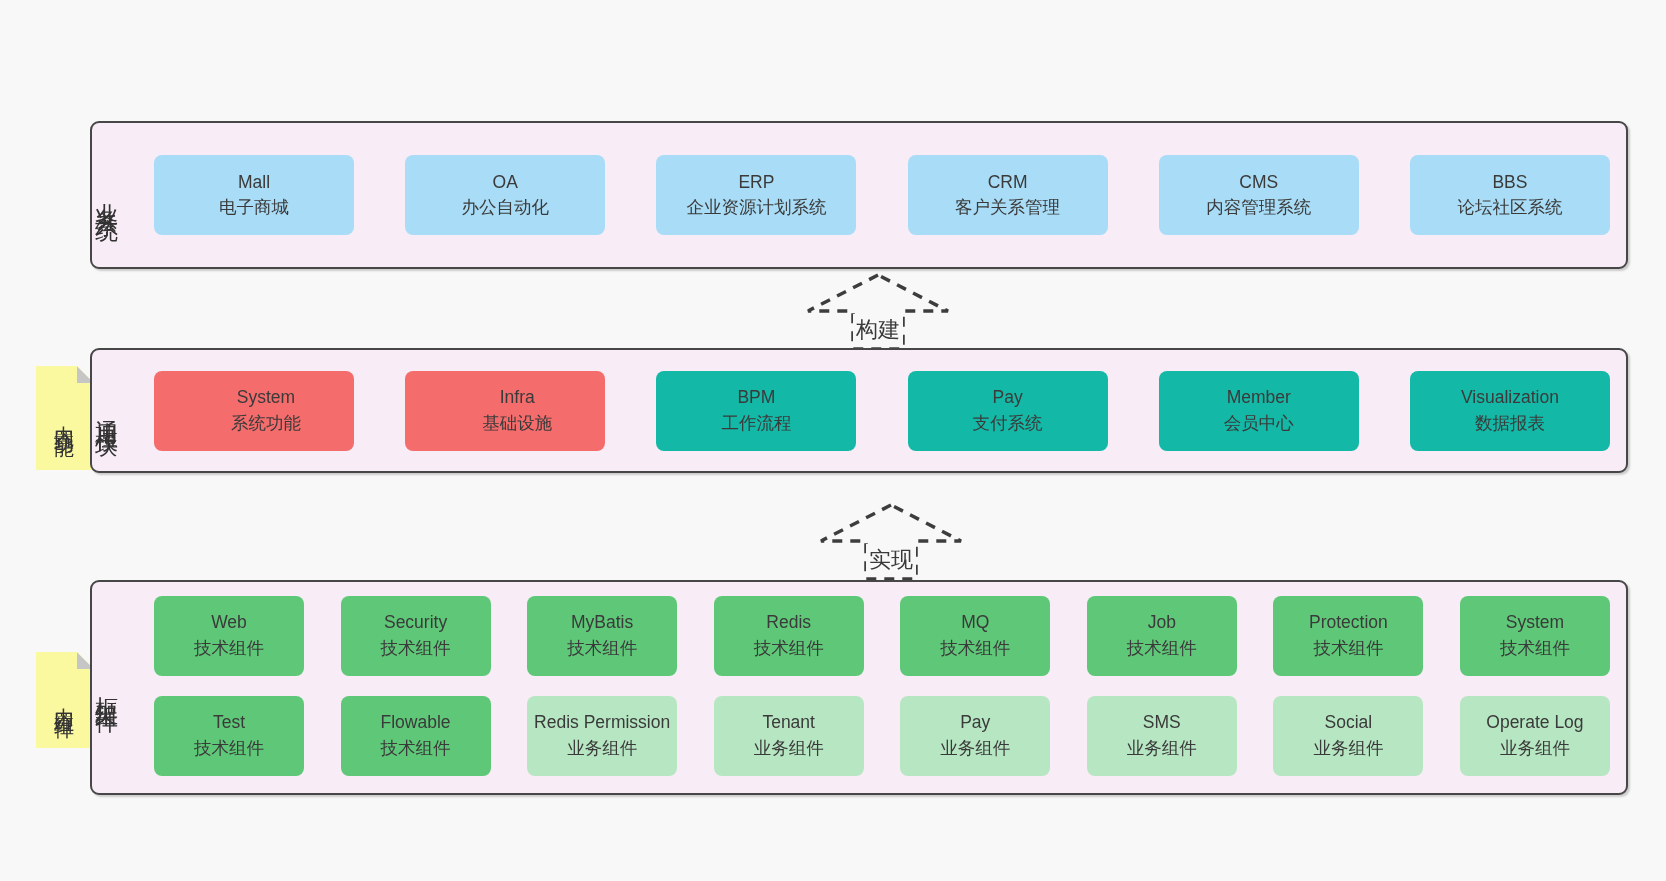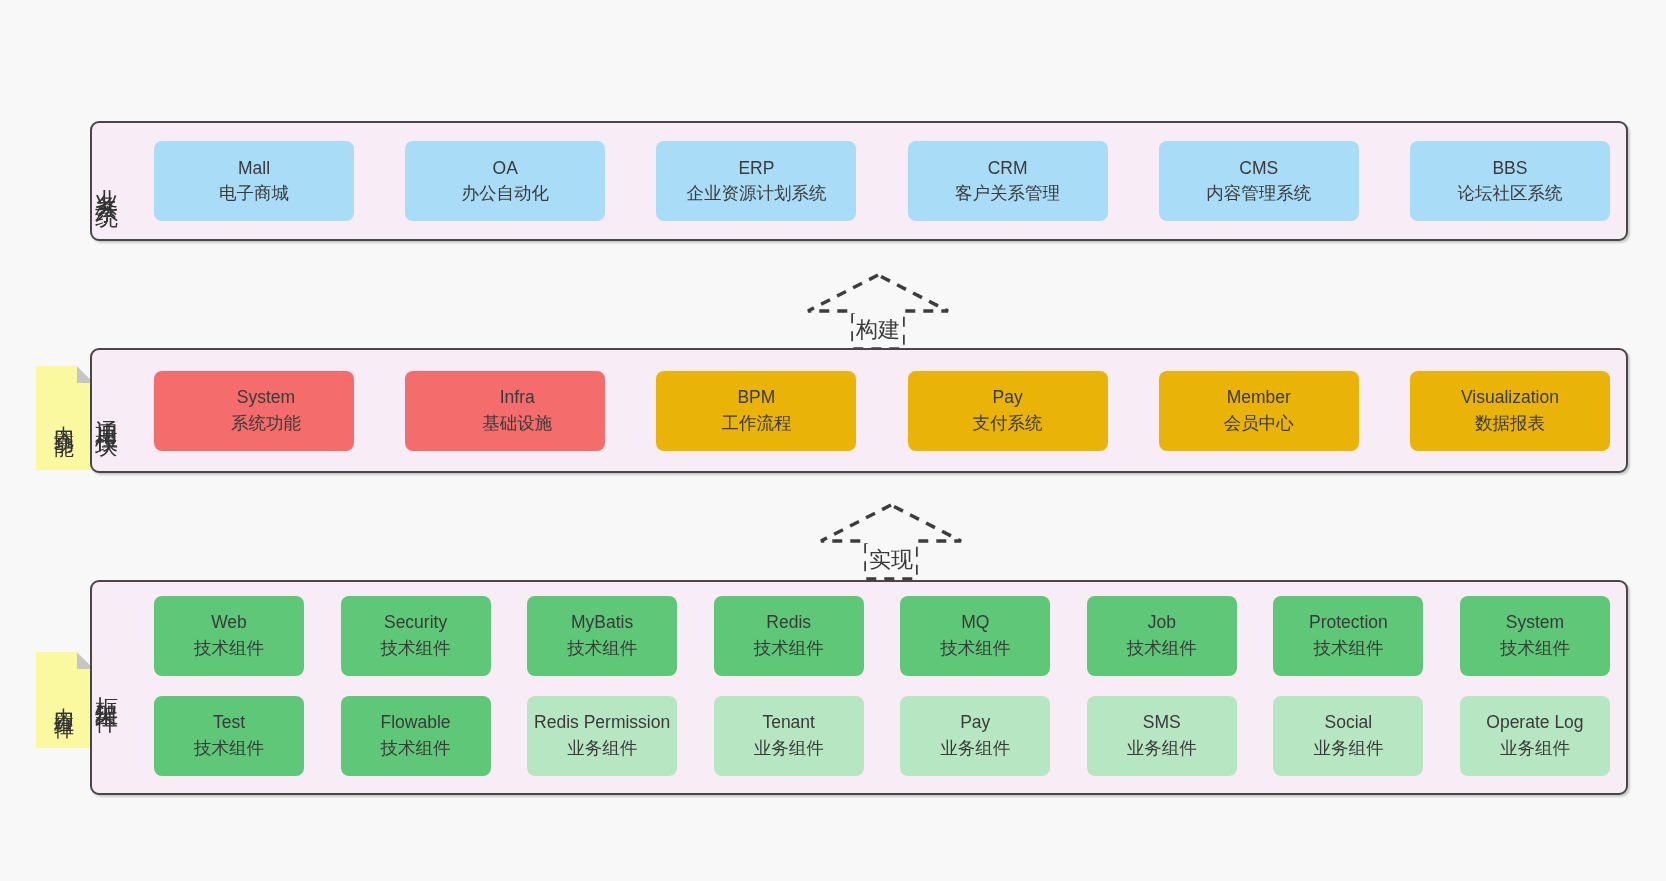--- a/index.html
+++ b/index.html
@@ -17,21 +17,21 @@
   .band{
     position:absolute;left:90px;width:1538px;
     background:#f8edf6;
     border:2px solid #474747;
     border-radius:9px;
     box-shadow:2px 2px 2px rgba(0,0,0,0.18);
     box-sizing:border-box;
     display:flex;
     z-index:2;
   }
-  .band-1{top:121px;height:120px;}
+  .band-1{top:121px;height:148px;}
   .band-2{top:348px;height:125px;}
   .band-3{top:580px;height:215px;}
   .band-label{
     flex:0 0 56px;
     align-self:center;
     writing-mode:vertical-lr;
     text-orientation:upright;
     text-align:center;
     font-size:23px;
     letter-spacing:5px;
@@ -62,21 +62,21 @@
     text-align:center;
     color:#3a3a3a;
     font-size:17.5px;
     line-height:1.45;
     padding:2px 6px;
     box-sizing:border-box;
   }
   .band-3 .node{width:150px;}
   .node.blue{background:#a9dcf6;}
   .node.red{background:#f56c6c;padding-left:30px;}
-  .node.pink{background:#eab308;}
+  .node.pink{background:#14b8a6;}
   .node.green{background:#5fc878;}
   .node.lightgreen{background:#b7e6c2;}
   
   .note{
     position:absolute;left:36px;width:58px;
     background:#fbf9a0;
     z-index:1;
     clip-path:polygon(0 0,calc(100% - 17px) 0,100% 17px,100% 100%,0 100%);
     display:flex;align-items:center;justify-content:center;
   }

